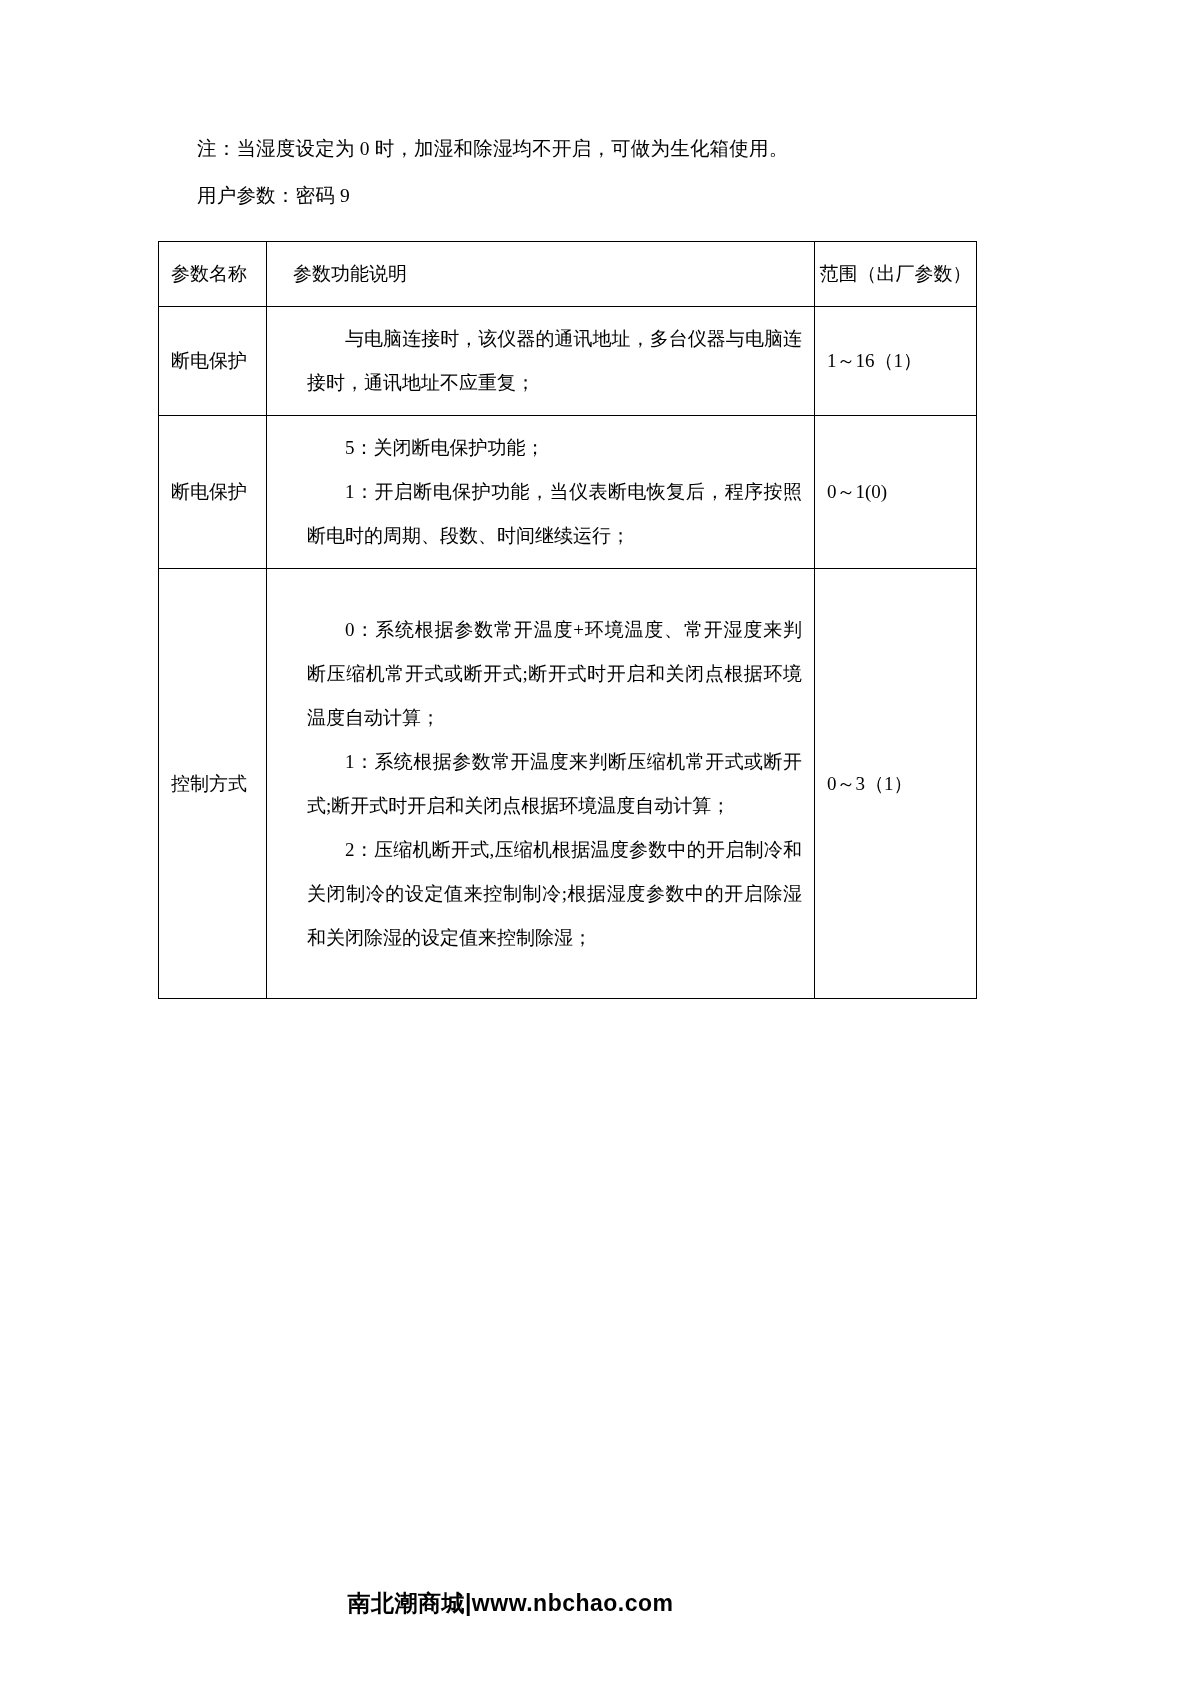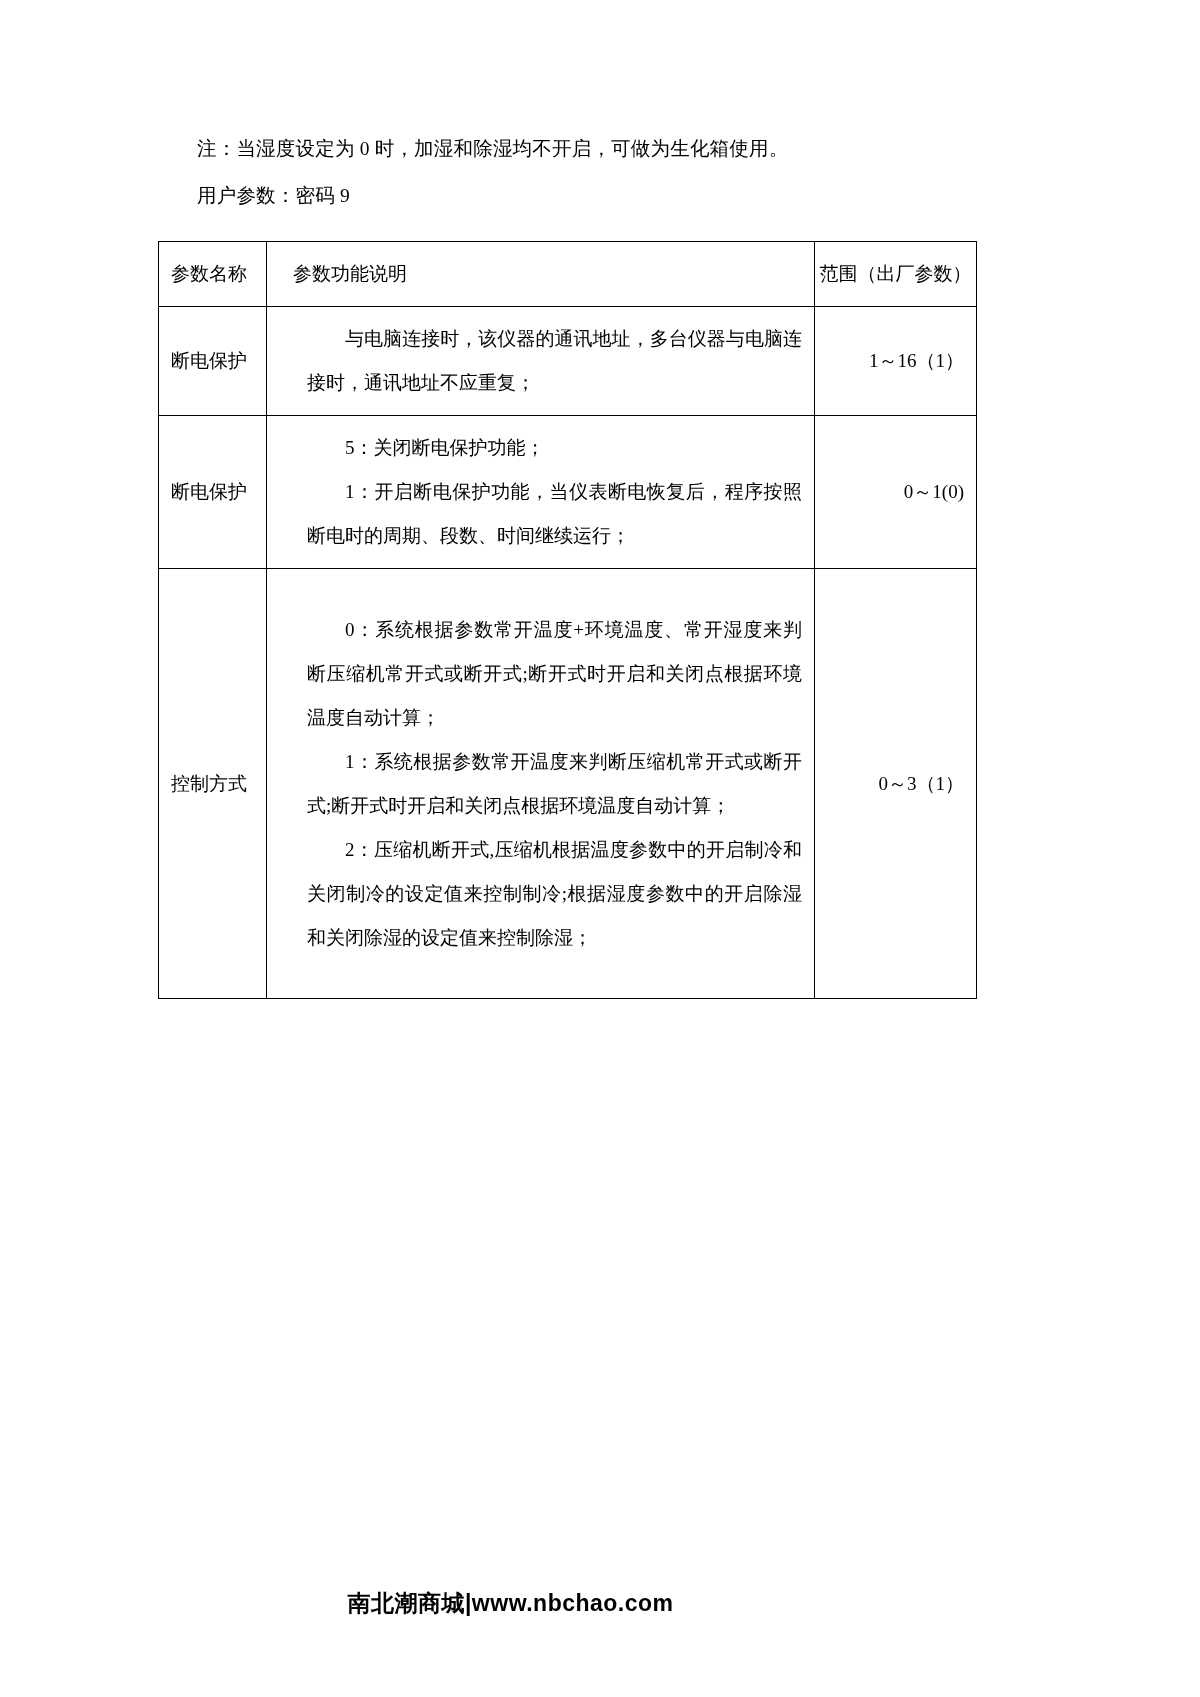--- a/index.html
+++ b/index.html
@@ -59,21 +59,21 @@
   }
   td.desc {
     text-align: justify;
     text-justify: inter-ideograph;
   }
   td.desc .line {
     text-indent: 2em;
     margin-left: 28px;
   }
   td.range {
-    text-align: right;
+    text-align: left;
   }
   .hdr td { line-height: 42px; }
   .hdr td.name { padding-left: 12px; }
   .hdr td.desc { text-indent: 0; padding-left: 26px; }
   .hdr td.range { text-align: center; padding: 10px 4px; }
 
   .row-tall td { height: 430px; }
   .desc-block { display: block; }
   .desc-block .line { display: block; }
 

